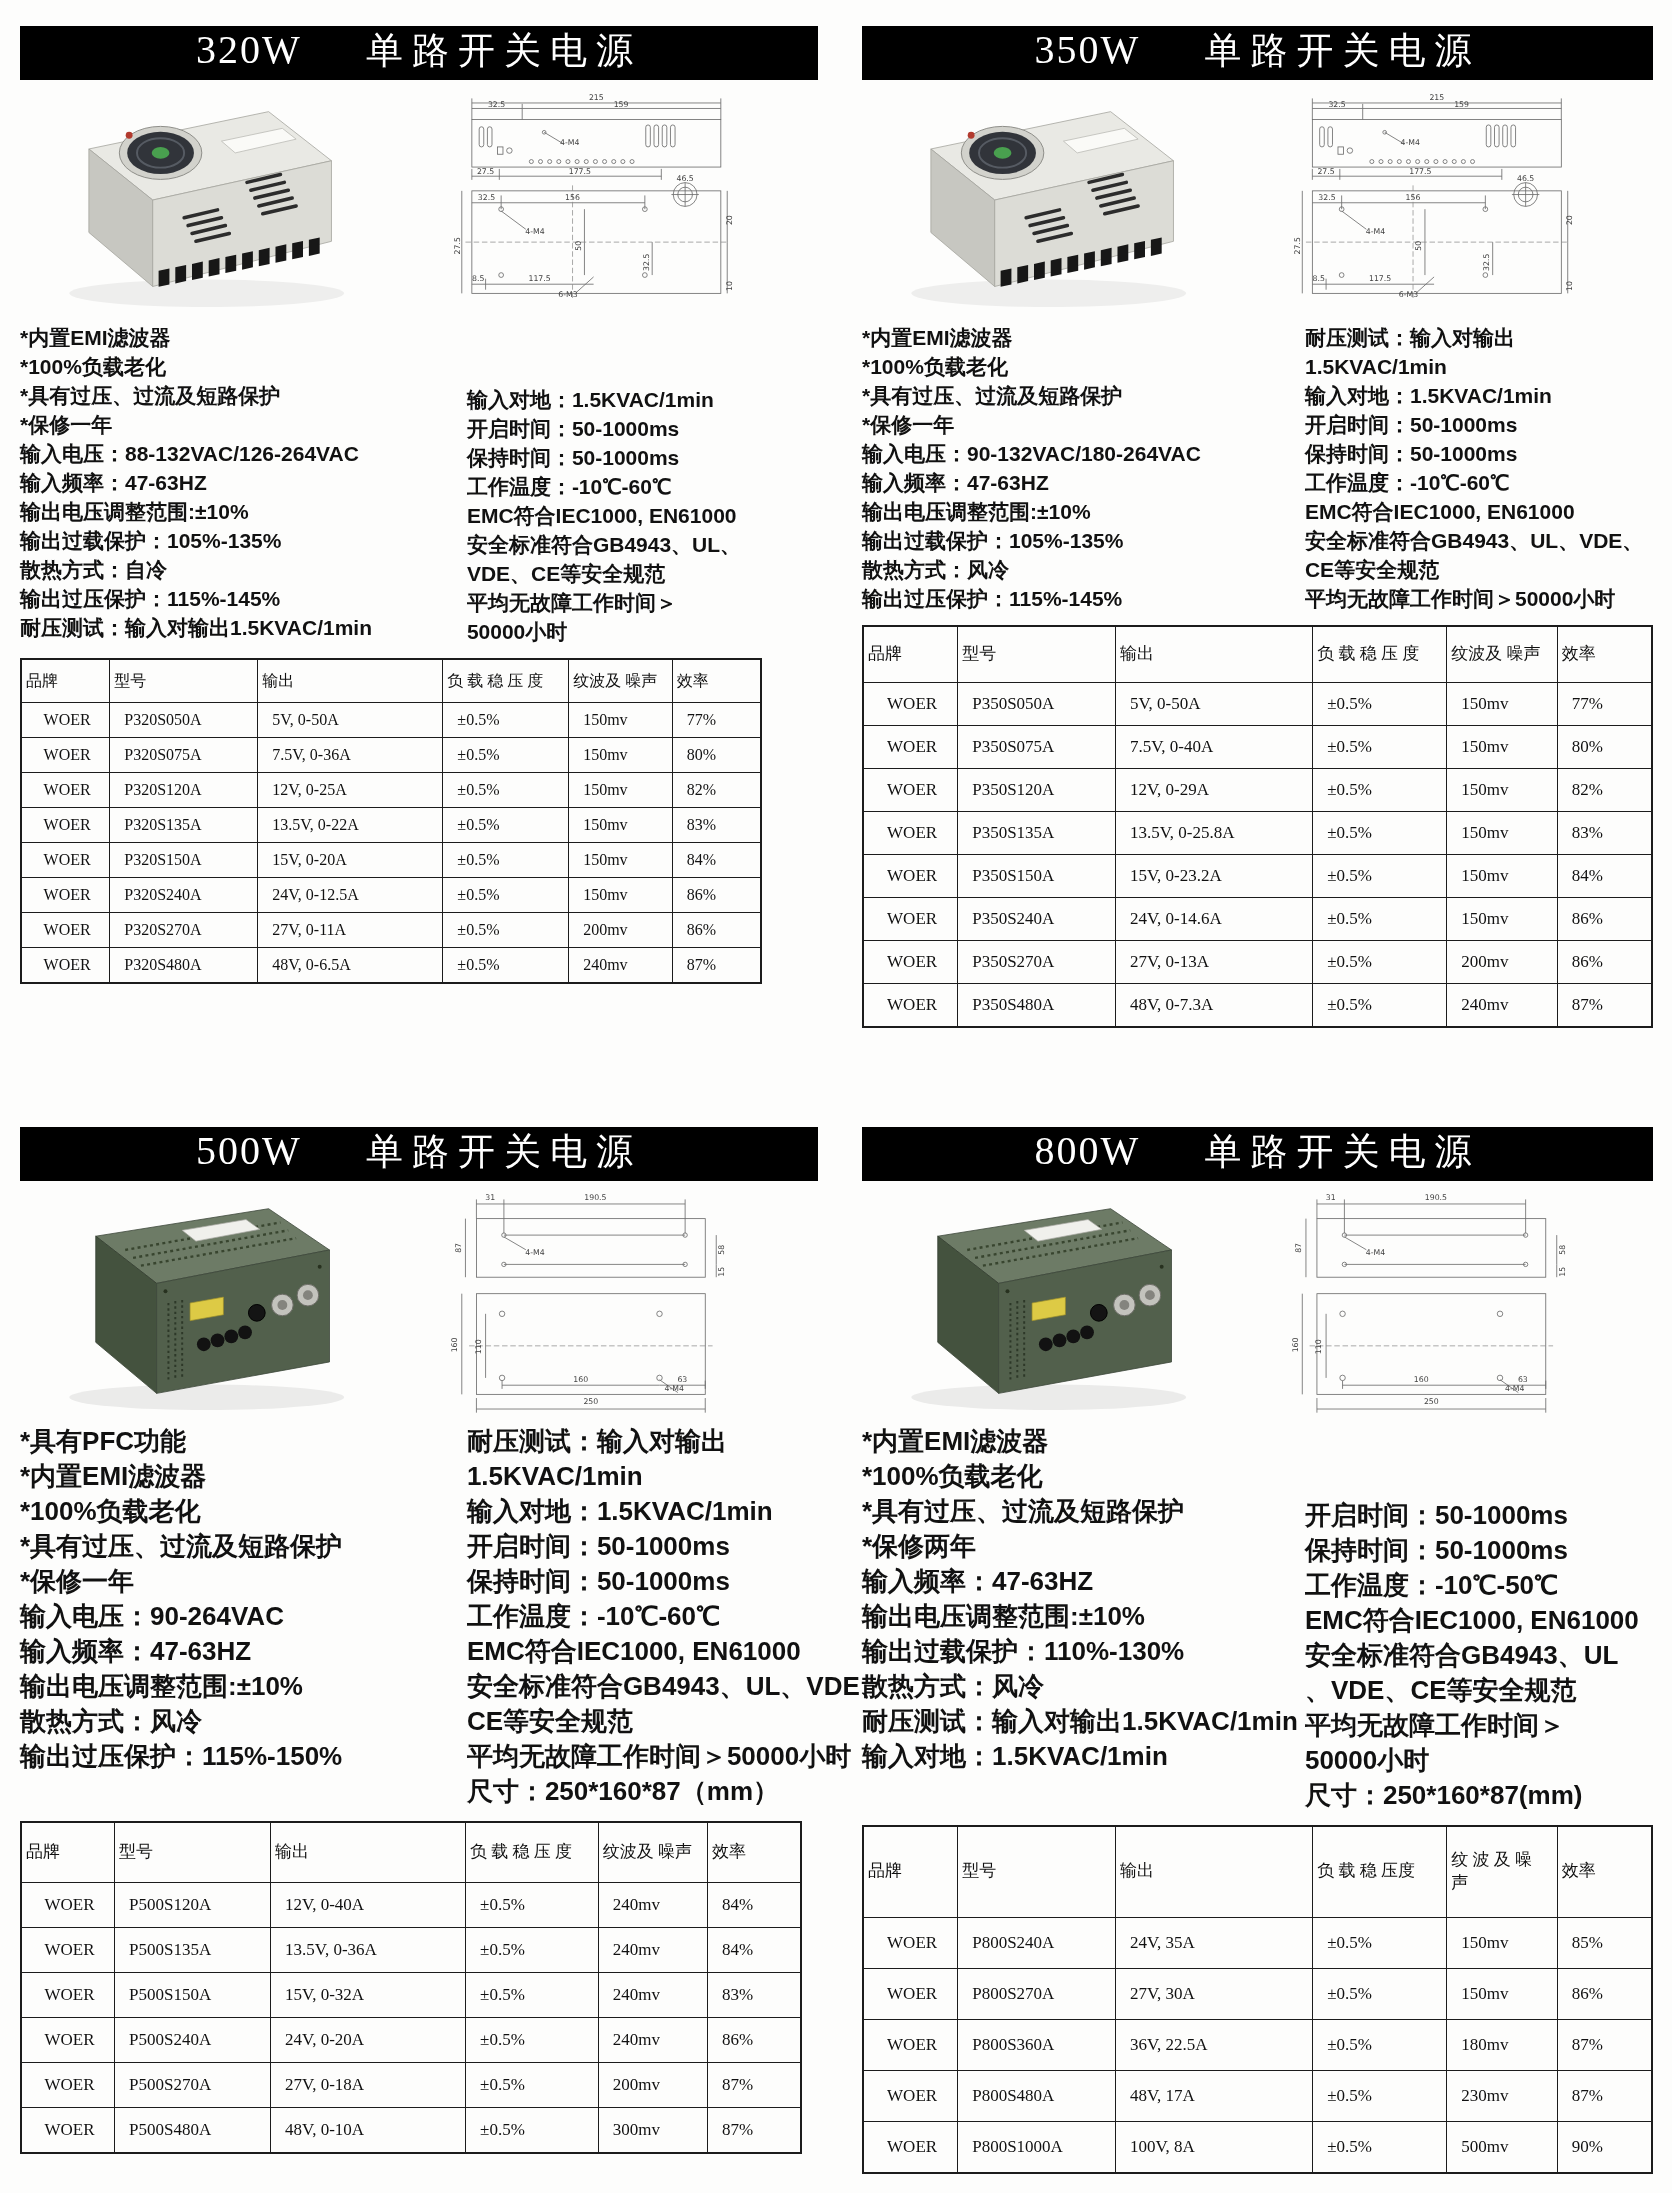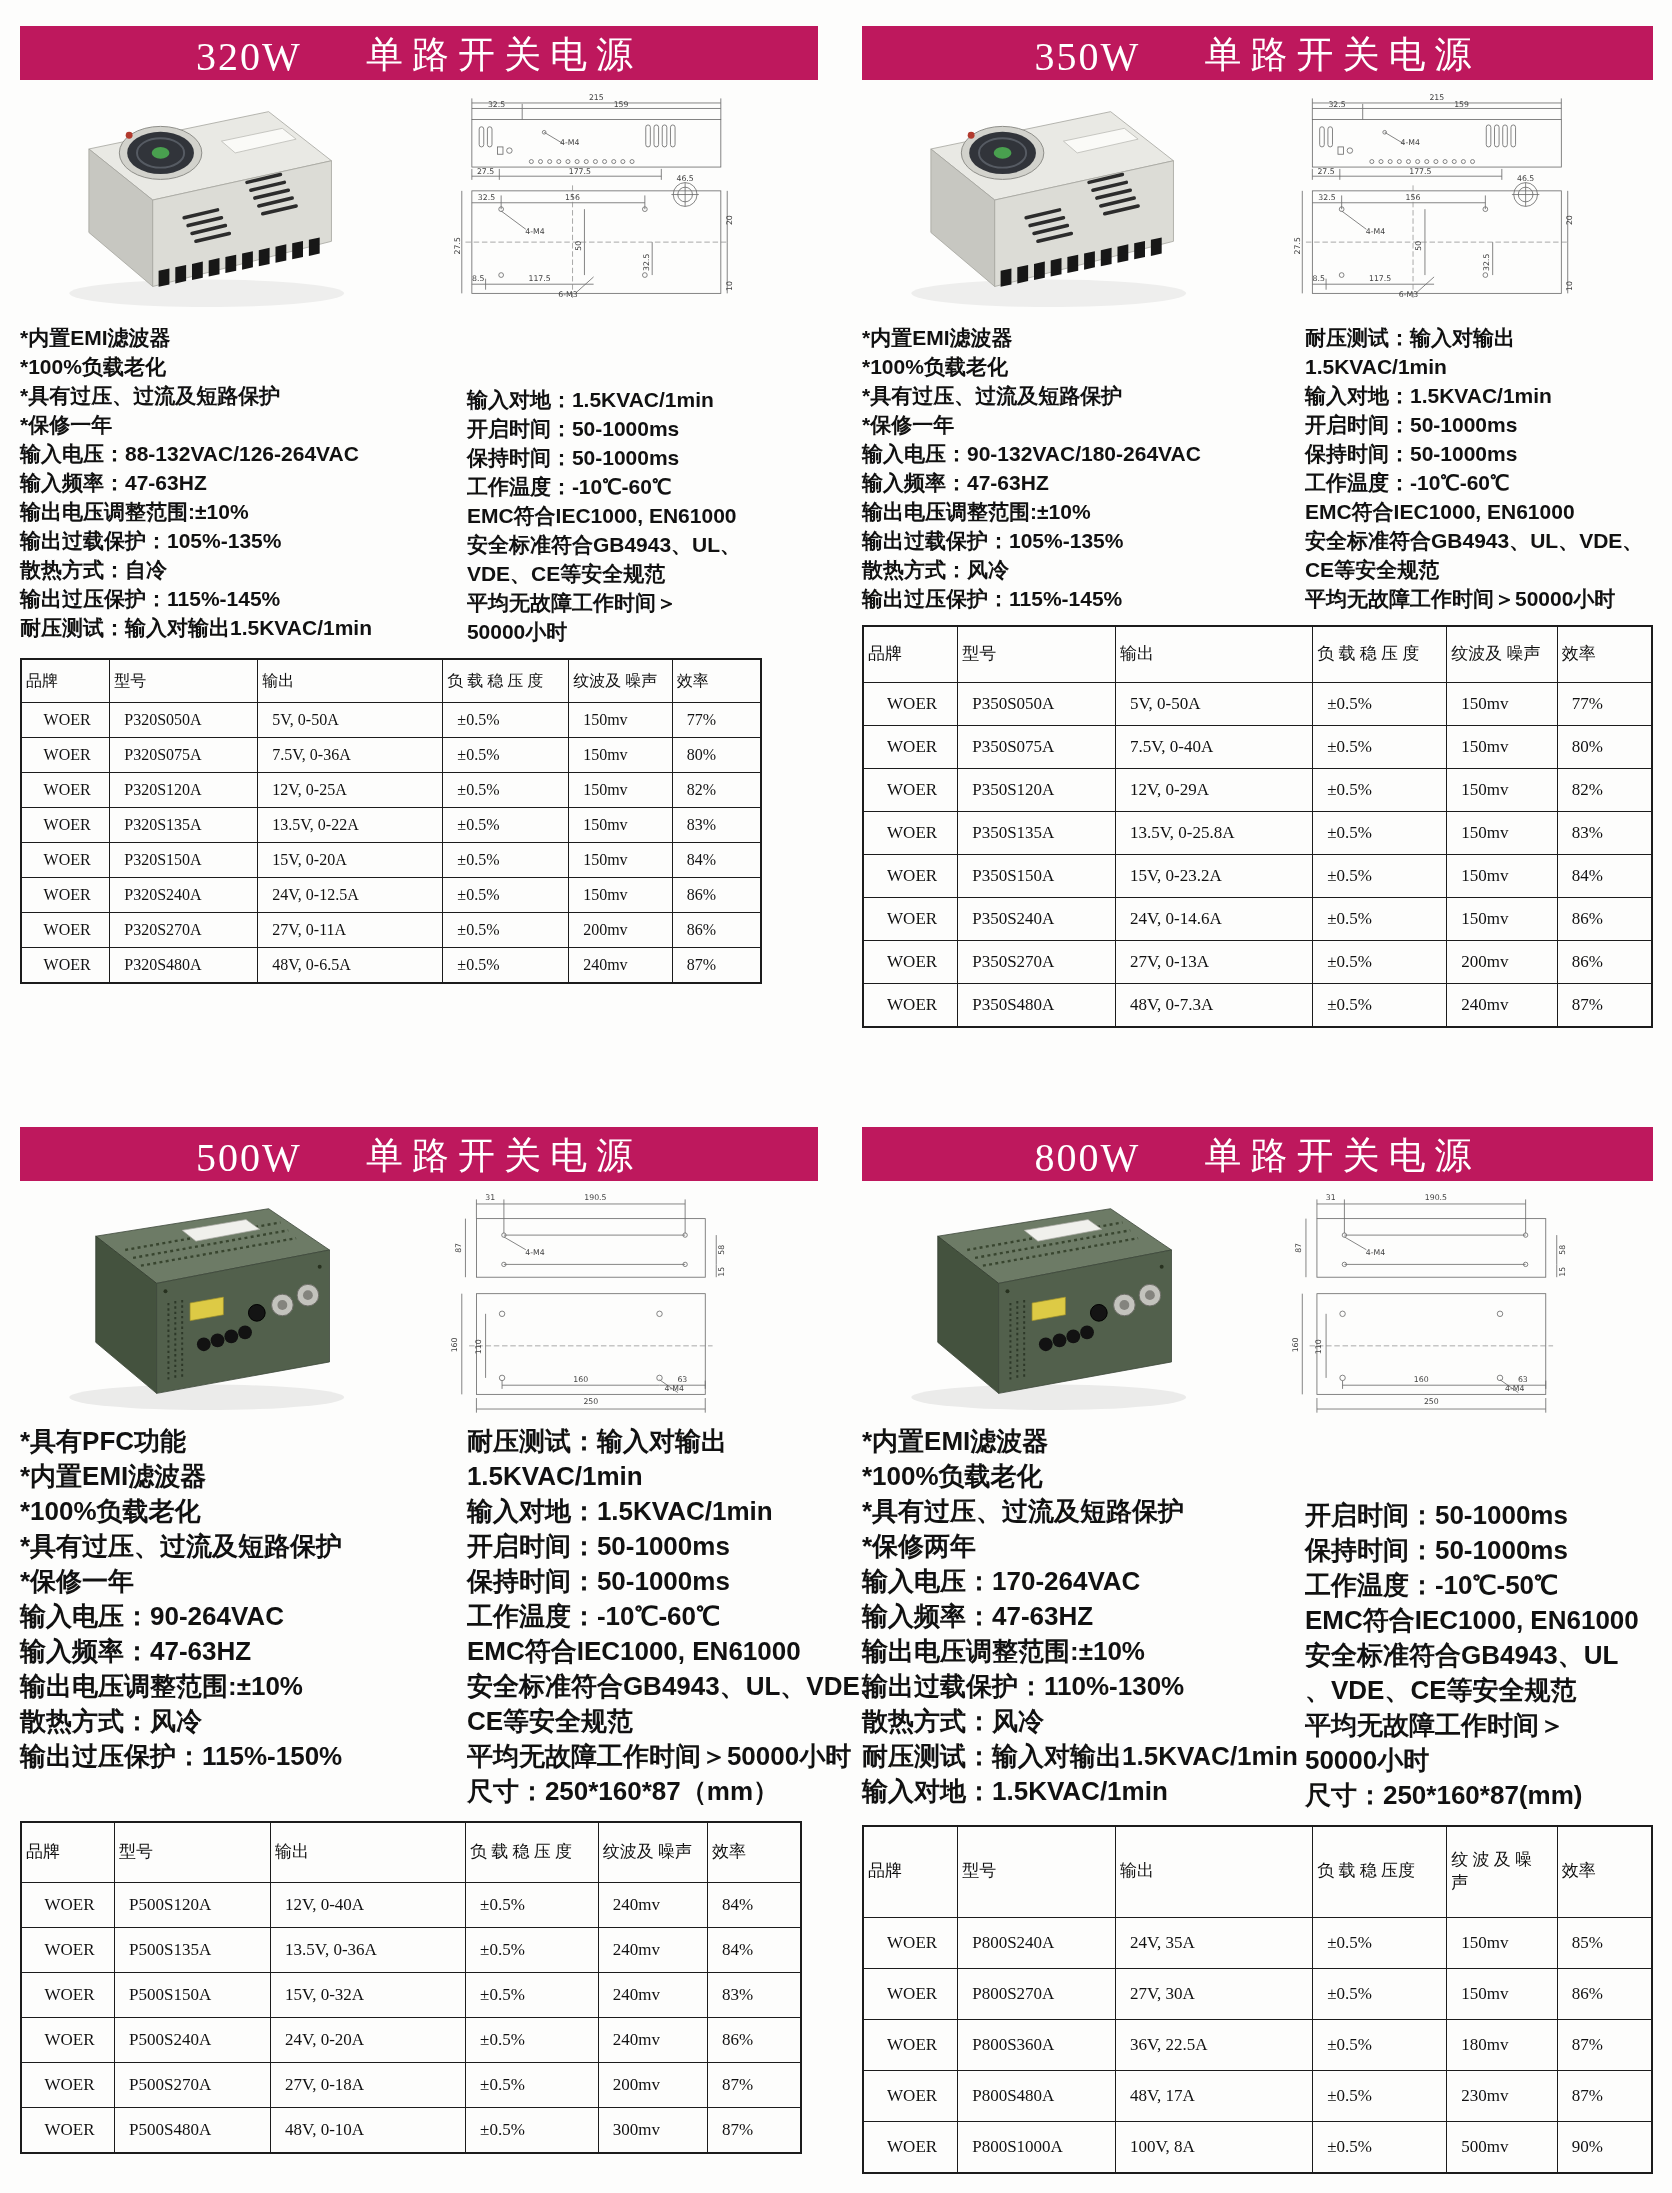--- a/index.html
+++ b/index.html
@@ -1,21 +1,21 @@
 <!DOCTYPE html>
 <html><head>
 <meta charset="utf-8">
 <style>
   html,body{margin:0;padding:0;background:#fff;}
   .page{width:1673px;height:2194px;overflow:hidden;box-sizing:border-box;
     padding:26px 20px 0 20px;display:grid;grid-template-columns:798px 791px;
     grid-template-rows:1061px auto;column-gap:44px;row-gap:40px;
     background:#fdfdfc;font-family:"Liberation Sans",sans-serif;color:#111;}
   .section{display:flex;flex-direction:column;}
-  .bar{background:#be185d;color:#fff;height:54px;display:flex;align-items:flex-end;
+  .bar{background:#000000;color:#fff;height:54px;display:flex;align-items:flex-start;
     justify-content:center;gap:64px;font-family:"Liberation Serif",serif;}
   .bar .power{font-size:40px;letter-spacing:2px;}
   .bar .name{font-size:37px;letter-spacing:9px;}
   .media{display:flex;align-items:flex-start;margin-top:12px;height:231px;}
   .photo{width:316px;height:221px;margin-left:14px;}
   .photo svg,.drawing svg{width:100%;height:100%;display:block;}
   .drawing{flex:1;max-width:428px;height:227px;margin-left:36px;}
   .features{display:flex;}
   .features .col{display:flex;flex-direction:column;}
   .col.left{width:56%;}
@@ -714,21 +714,20 @@
           </svg>
       </div>
     </div>
     <div class="features">
       <div class="col left">
 
       <div class="fline">*内置EMI滤波器</div>
           <div class="fline">*100%负载老化</div>
           <div class="fline">*具有过压、过流及短路保护</div>
           <div class="fline">*保修两年</div>
-          <div class="fline">输入电压：170-264VAC</div>
           <div class="fline">输入频率：47-63HZ</div>
           <div class="fline">输出电压调整范围:±10%</div>
           <div class="fline">输出过载保护：110%-130%</div>
           <div class="fline">散热方式：风冷</div>
           <div class="fline">耐压测试：输入对输出1.5KVAC/1min</div>
           <div class="fline">输入对地：1.5KVAC/1min</div>
         </div>
       <div class="col right offset-b">
 
       <div class="fline">开启时间：50-1000ms</div>

